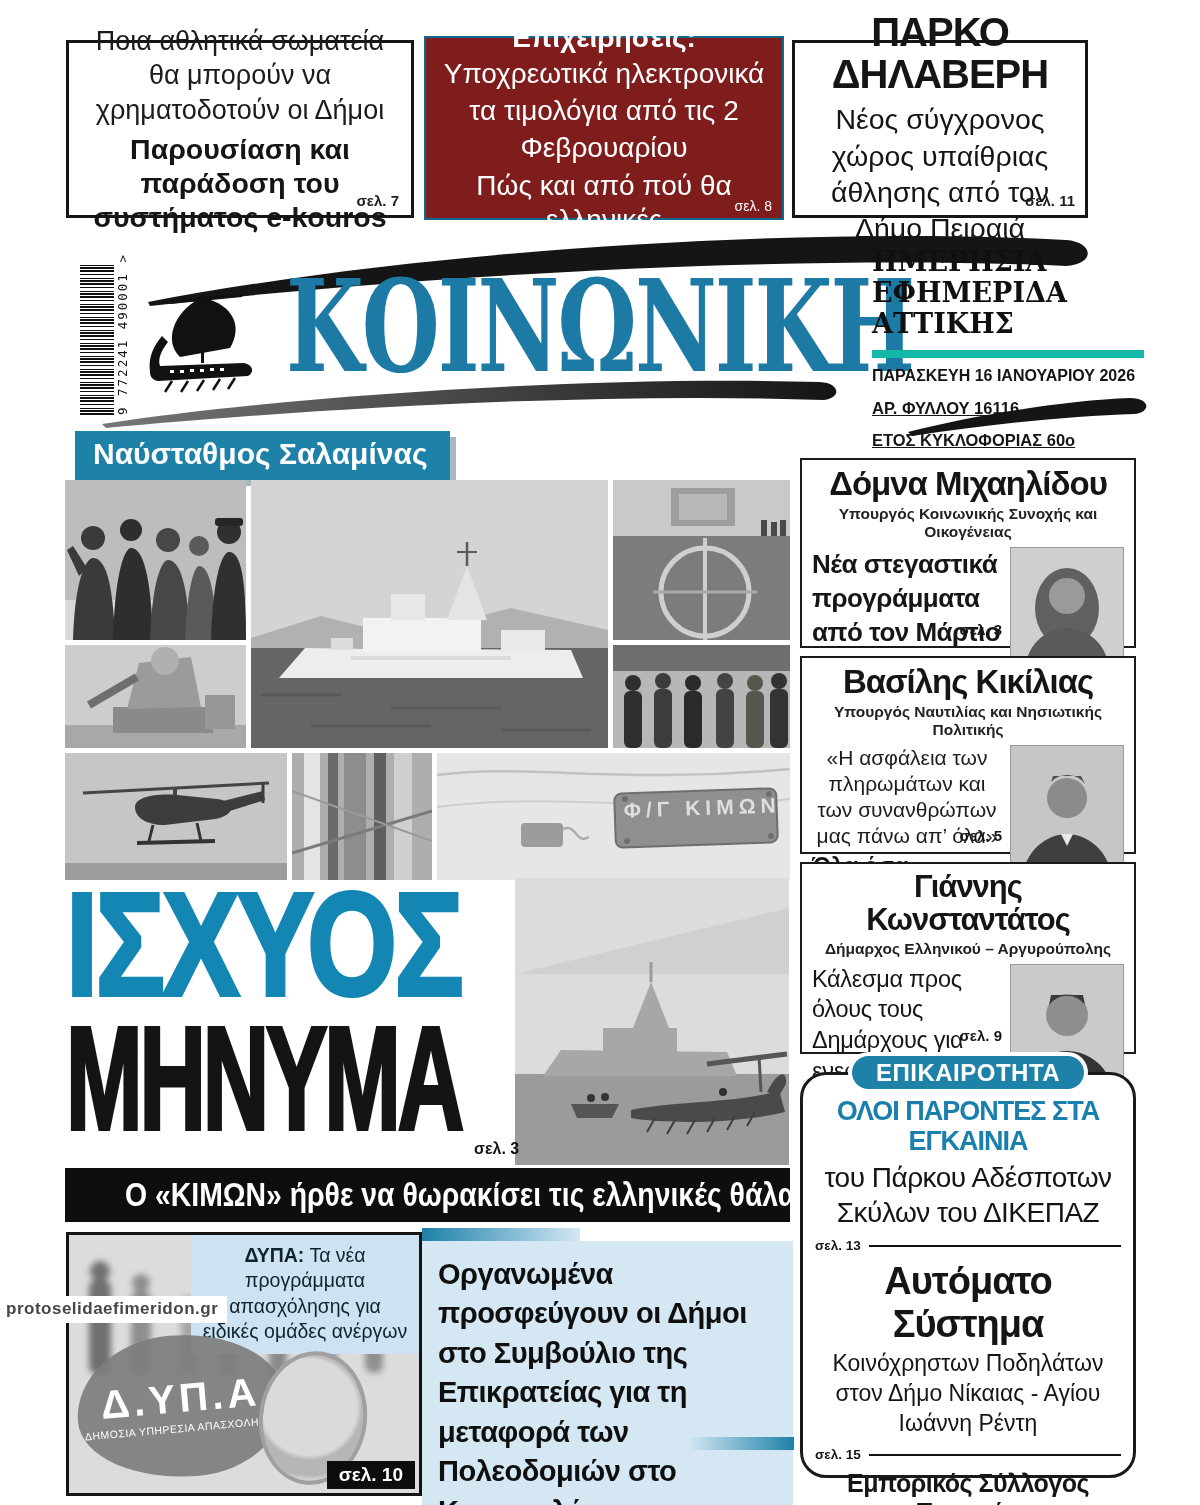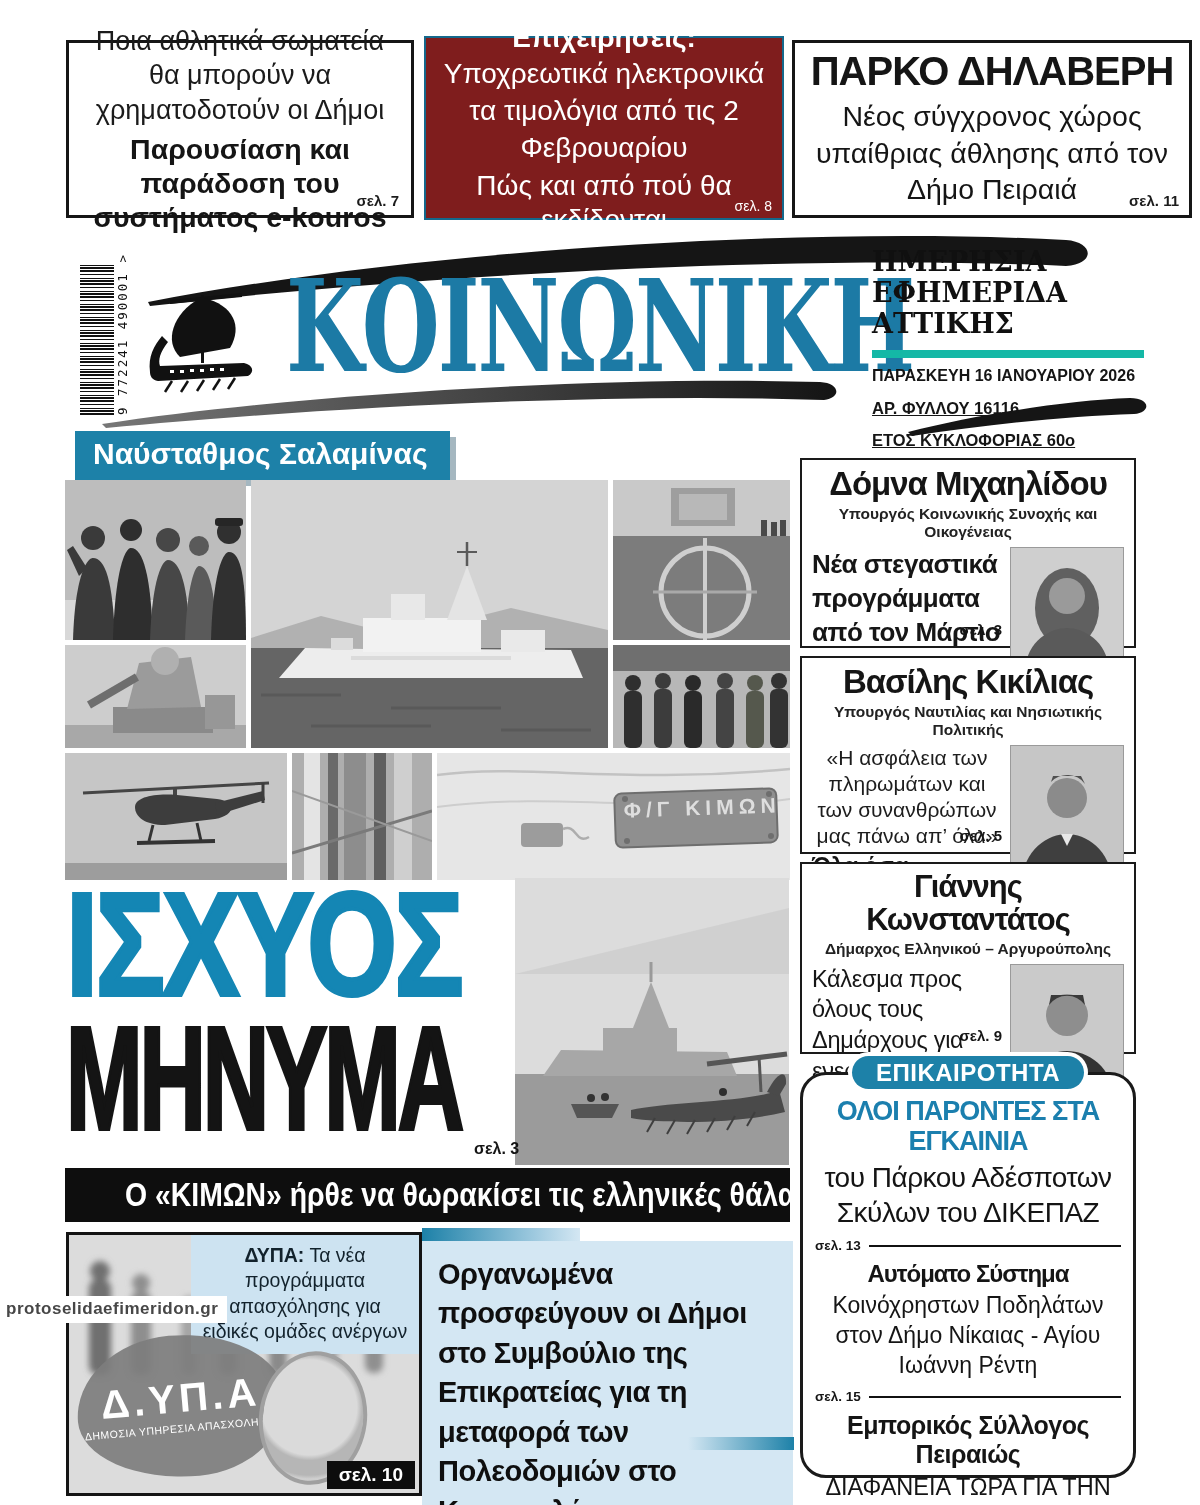--- a/index.html
+++ b/index.html
@@ -12,21 +12,21 @@
   .tbox{box-sizing:border-box;display:flex;flex-direction:column;justify-content:center;text-align:center;}
   #box-a{left:66px;top:40px;width:348px;height:178px;border:3px solid #161616;background:#fff;padding:6px 12px;}
   #box-a .l1{font-size:27px;line-height:1.28;color:#1b1b1b;}
   #box-a .l2{font-size:28.5px;line-height:1.2;font-weight:bold;margin-top:4px;}
   #box-a .pref{position:absolute;right:12px;bottom:6px;font-size:15px;}
   #box-b{left:424px;top:36px;width:360px;height:184px;background:#7f1d1d;border:2px solid #14688c;color:#fff;padding:8px 14px;}
   #box-b .l1{font-size:28px;line-height:1.32;}
   #box-b .lead{font-weight:bold;}
   #box-b .l2{font-size:28px;line-height:1.2;margin-top:2px;}
   #box-b .pref{position:absolute;right:10px;bottom:4px;color:#fff;font-size:14px;font-weight:normal;}
-  #box-c{left:792px;top:40px;width:400px;height:178px;border:3px solid #161616;background:#fff;padding:4px 10px;}
+  #box-c{left:792px;top:40px;width:296px;height:178px;border:3px solid #161616;background:#fff;padding:4px 10px;}
   #box-c .t{font-size:40px;font-weight:bold;letter-spacing:-1px;line-height:1.05;}
   #box-c .l1{font-size:28.5px;line-height:1.28;margin-top:6px;}
   #box-c .pref{position:absolute;right:10px;bottom:6px;font-size:15px;}
 
   
   #swooshes{left:40px;top:224px;width:1120px;height:232px;pointer-events:none;}
   #barcode{left:34px;top:311px;width:150px;height:58px;transform:rotate(-90deg);background:#fff;
            display:flex;flex-direction:column;justify-content:flex-start;}
   #barcode .bars{height:34px;background:repeating-linear-gradient(90deg,#111 0 2px,#fff 2px 3px,#111 3px 5px,#fff 5px 6px,#111 6px 7px,#fff 7px 10px,#111 10px 11px,#fff 11px 13px);}
   #barcode .num{font-family:"DejaVu Sans Mono","Liberation Mono",monospace;font-size:12.5px;letter-spacing:2px;color:#111;margin-top:1px;white-space:nowrap;}
@@ -84,21 +84,21 @@
   
   #newsbox{left:800px;top:1072px;width:336px;height:406px;border:3px solid #1a1a1a;border-radius:26px;
            background:#fff;box-sizing:border-box;padding:22px 10px 8px;}
   #news-tab{left:852px;top:1056px;width:232px;height:33px;background:#1d81a8;border-radius:17px;
             box-shadow:0 0 0 4px #fff;color:#fff;font-size:24px;font-weight:bold;text-align:center;line-height:33px;letter-spacing:.5px;}
   .nb-hl{color:#1b7fae;font-size:27px;font-weight:bold;text-align:center;line-height:1.1;letter-spacing:-1px;}
   .nb-t1{font-size:28px;text-align:center;line-height:1.25;color:#141414;margin-top:4px;letter-spacing:-0.5px;}
   .nb-div{display:flex;align-items:center;gap:8px;margin:8px 2px 7px;}
   .nb-div .pg{font-size:13.5px;font-weight:bold;white-space:nowrap;}
   .nb-div .ln{flex:1;border-top:2.5px solid #111;}
-  .nb-b1{font-size:24px;font-weight:bold;text-align:center;letter-spacing:-1px;}
+  .nb-b1{font-size:38px;font-weight:bold;text-align:center;letter-spacing:-1px;}
   .nb-t2{font-size:23px;text-align:center;line-height:1.3;margin-top:3px;}
   .nb-b2{font-size:25px;font-weight:bold;text-align:center;letter-spacing:-0.5px;}
   .nb-t3{font-size:23.5px;text-align:center;line-height:1.28;margin-top:3px;}
 
   
   #dypa{left:66px;top:1232px;width:350px;height:258px;border:3px solid #141414;background:#d9d9d9;overflow:hidden;box-sizing:content-box;}
   #dypa-caption{position:absolute;right:0;top:0;width:228px;background:#cde3f1;padding:8px 8px 10px;box-sizing:border-box;
                 font-size:19.5px;line-height:1.3;text-align:center;color:#12222c;}
   #dypa-caption .lead{font-weight:bold;}
   #dypa-logo{position:absolute;left:8px;bottom:16px;width:208px;height:142px;background:rgba(125,125,125,.92);
@@ -126,21 +126,21 @@
 <div id="page">
 
   <div id="box-a" class="abs tbox">
     <div class="l1">Ποια αθλητικά σωματεία θα μπορούν να χρηματοδοτούν οι Δήμοι</div>
     <div class="l2">Παρουσίαση και παράδοση του συστήματος e-kouros</div>
     <div class="pref">σελ. 7</div>
   </div>
 
   <div id="box-b" class="abs tbox">
     <div class="l1"><span class="lead">Επιχειρήσεις:</span><span> Υποχρεωτικά ηλεκτρονικά τα τιμολόγια από τις 2 Φεβρουαρίου</span></div>
-    <div class="l2">Πώς και από πού θα εκδίδονται</div>
+    <div class="l2">Πώς και από πού θα ελληνικές</div>
     <div class="pref">σελ. 8</div>
   </div>
 
   <div id="box-c" class="abs tbox">
     <div class="t">ΠΑΡΚΟ ΔΗΛΑΒΕΡΗ</div>
     <div class="l1">Νέος σύγχρονος χώρος υπαίθριας άθλησης από τον Δήμο Πειραιά</div>
     <div class="pref">σελ. 11</div>
   </div>
 
   <svg id="swooshes" class="abs" viewBox="0 0 1120 232">

